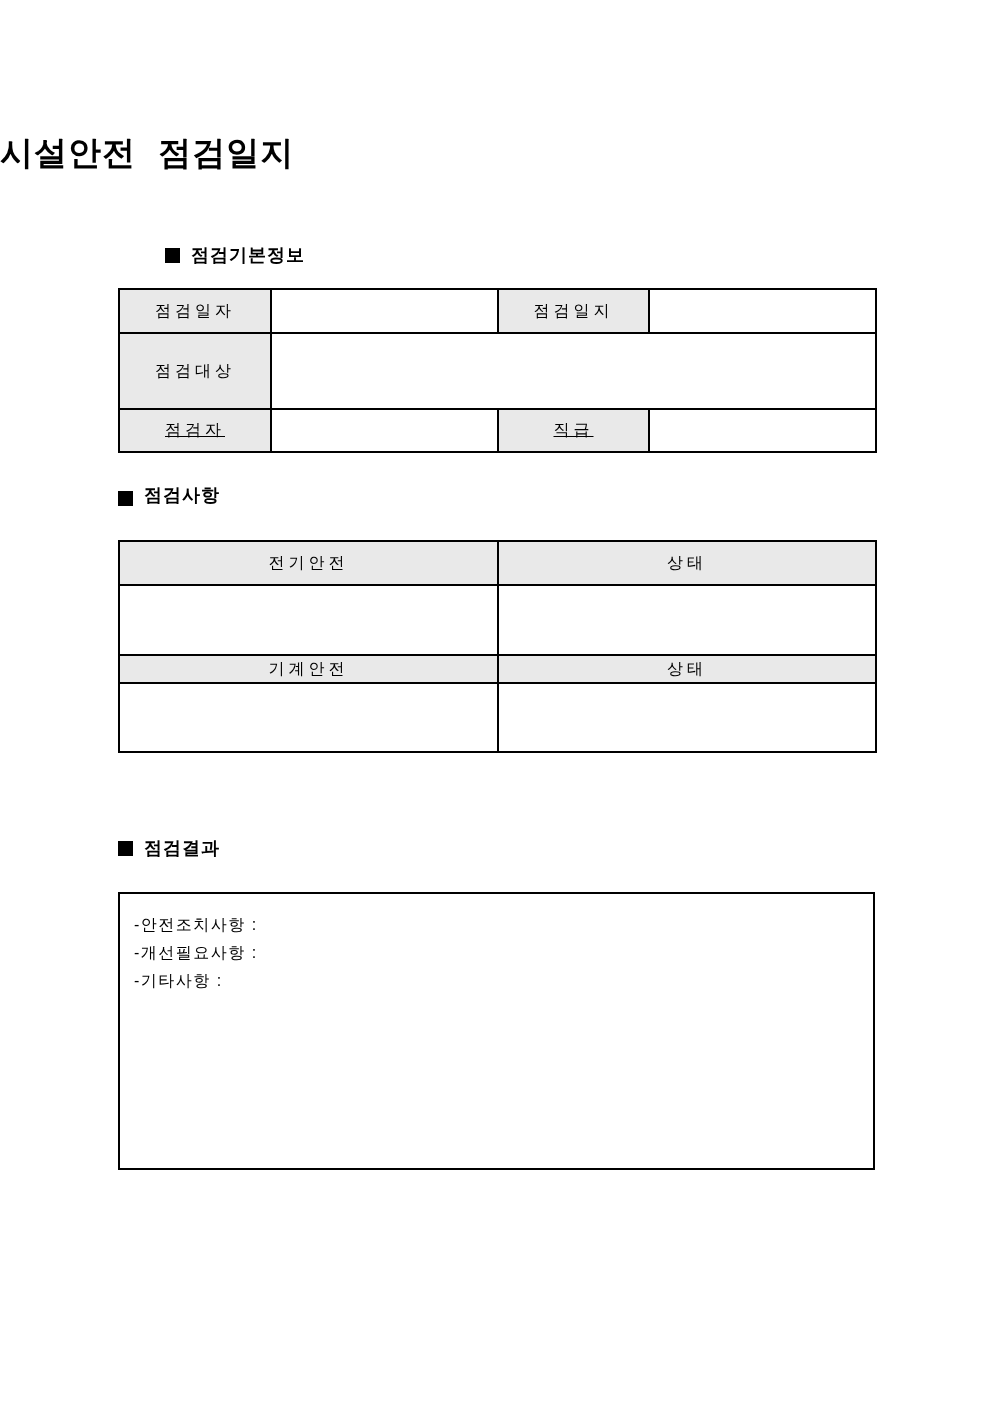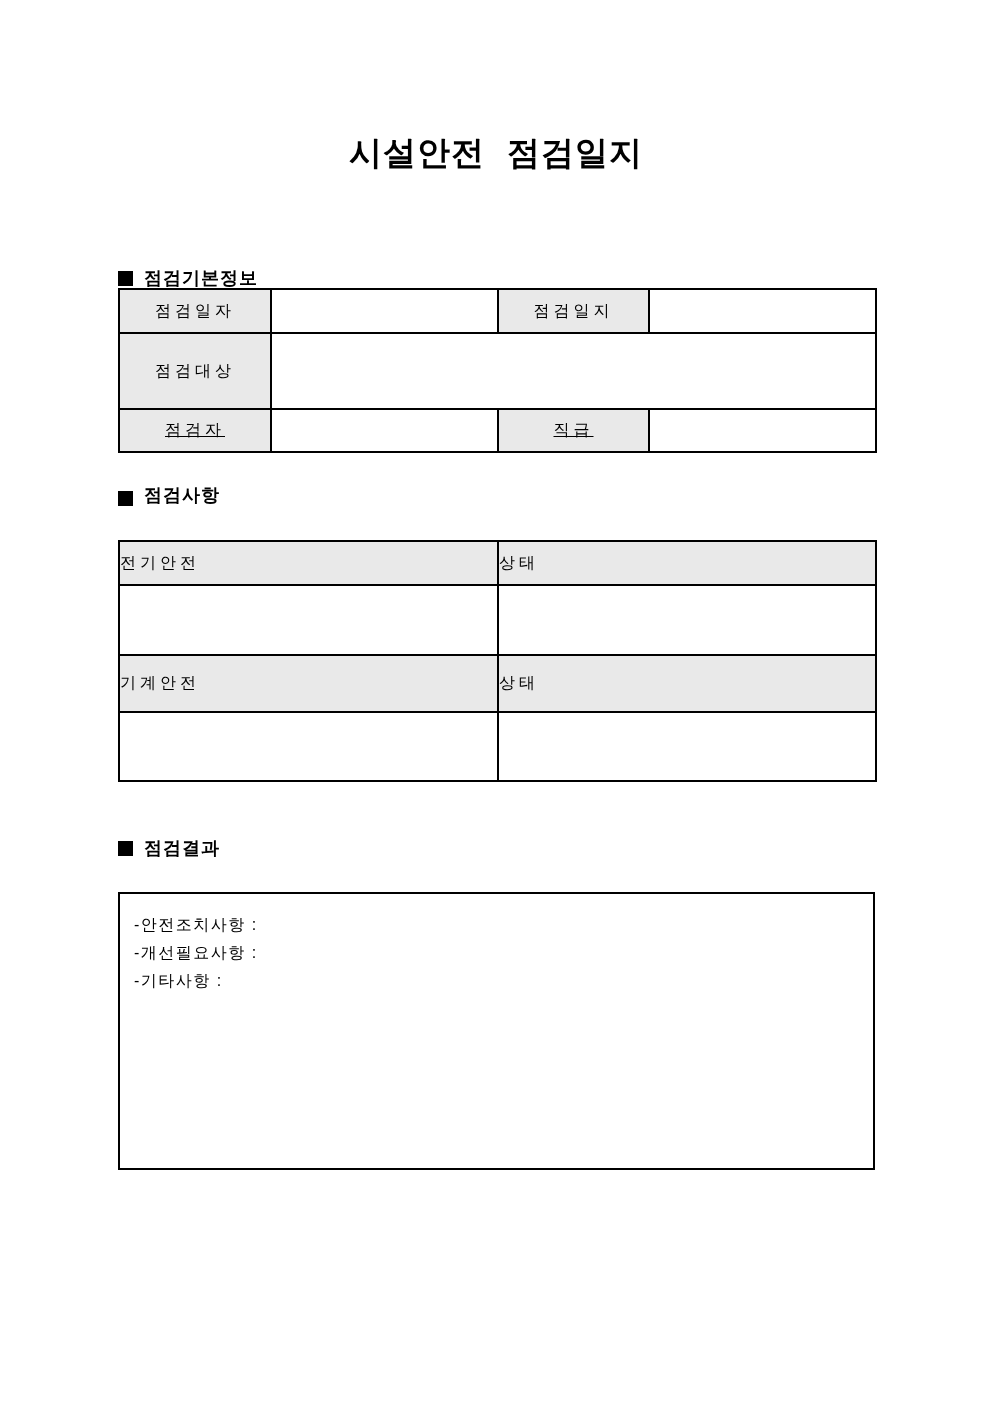--- a/index.html
+++ b/index.html
@@ -13,21 +13,20 @@
     width: 992px;
     height: 1403px;
     background: #ffffff;
     overflow: hidden;
   }
   .doc-title {
     position: absolute;
     top: 131px;
     left: 0;
     width: 992px;
-    text-align: center;
     font-size: 33px;
     font-weight: bold;
     letter-spacing: 1px;
     word-spacing: 12px;
     line-height: 44px;
   }
   .sec-heading {
     position: absolute;
     left: 118px;
     font-size: 18px;
@@ -56,20 +55,21 @@
     vertical-align: middle;
   }
   td.lbl {
     background: #e9e9e9;
     text-align: center;
     letter-spacing: 4px;
     margin-left: 20px;
   }
   td.hdr {
     background: #e9e9e9;
+    text-align: center;
     letter-spacing: 4px;
   }
   td.val { background: #ffffff; }
   .result-box {
     position: absolute;
     left: 118px;
     top: 892px;
     width: 757px;
     height: 278px;
     border: 2px solid #000000;
@@ -83,21 +83,21 @@
     white-space: pre;
   }
 </style>
 </head>
 <body>
 
 <div class="page">
 
   <div class="doc-title">시설안전 점검일지</div>
 
-  <div class="sec-heading" style="top:267px;">
+  <div class="sec-heading" style="top:244px;margin-left:47px;">
     <span class="sq"></span>
     <span>점검기본정보</span>
   </div>
 
   <table class="form" style="left:118px; top:288px; width:757px;">
     <colgroup>
       <col style="width:152px">
         <col style="width:227px">
         <col style="width:151px">
         <col style="width:227px">
@@ -134,21 +134,21 @@
     </colgroup>
     <tbody>
       <tr style="height:44px;">
         <td class="hdr">전기안전</td>
         <td class="hdr">상태</td>
       </tr>
       <tr style="height:70px;">
         <td class="val"></td>
         <td class="val"></td>
       </tr>
-      <tr style="height:57px;">
+      <tr style="height:28px;">
         <td class="hdr">기계안전</td>
         <td class="hdr">상태</td>
       </tr>
       <tr style="height:69px;">
         <td class="val"></td>
         <td class="val"></td>
       </tr>
     </tbody>
   </table>
 

